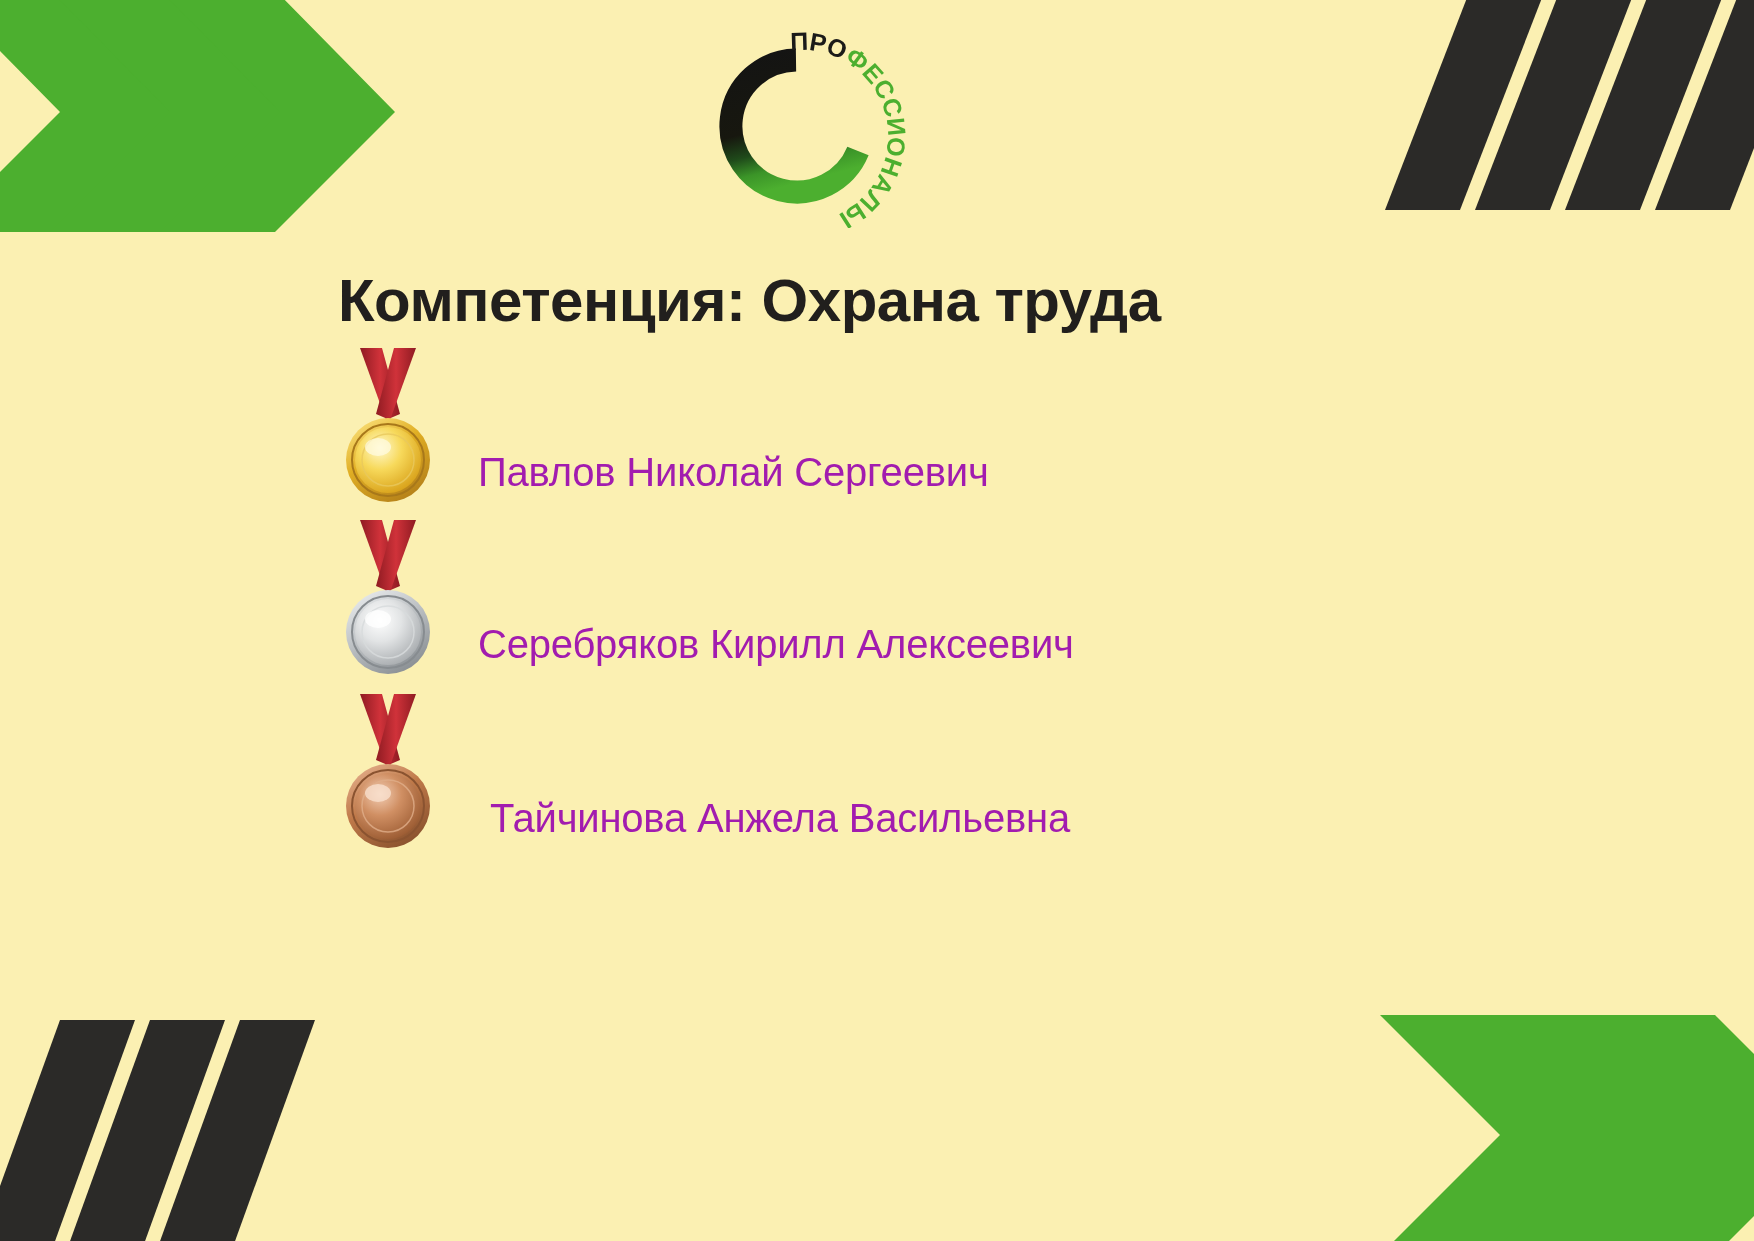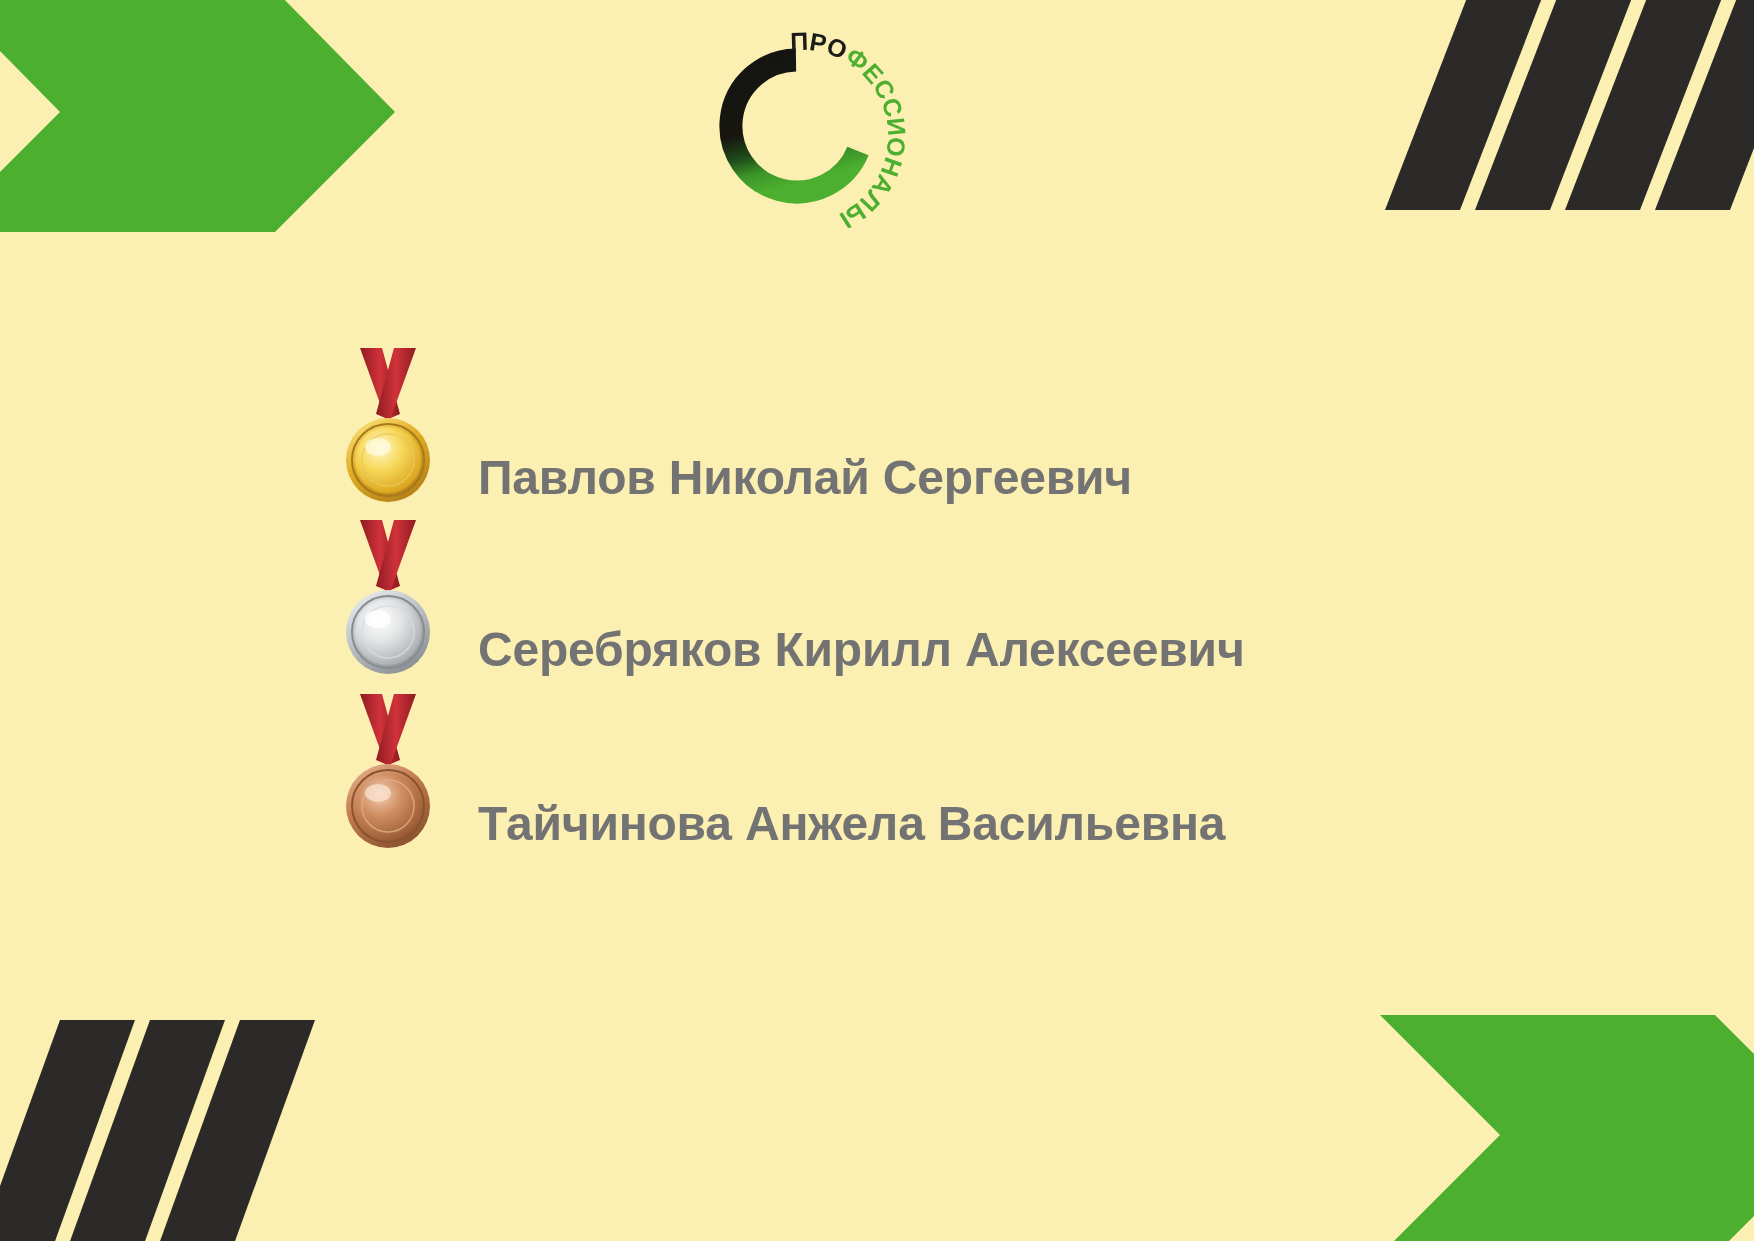--- a/index.html
+++ b/index.html
@@ -63,29 +63,29 @@
     position: absolute;
     left: 0;
     top: 0;
     width: 110px;
     height: 190px;
   }
   .medal-svg { display: block; width: 110px; height: 190px; }
   .winner-name {
     position: absolute;
     left: 140px;
-    font-size: 48px;
-    font-weight: 700;
-    color: #737373;
+    font-size: 40px;
+    font-weight: 400;
+    color: #a21caf;
     white-space: nowrap;
     letter-spacing: -0.2px;
   }
   .row-gold  .winner-name { top: 78px; }
   .row-silver .winner-name { top: 250px; text-align: center; }
-  .row-bronze .winner-name { top: 424px; }
+  .row-bronze .winner-name { top: 424px; margin-left: 12px; }
 
   
   .row-gold   .medal-slot { top: 0px; }
   .row-silver .medal-slot { top: 0px; }
   .row-bronze .medal-slot { top: 0px; }
 </style>
 </head>
 <body>
 
 <div id="slide">
@@ -146,20 +146,21 @@
       </g>
 
       <g>
         <text font-family="'Liberation Sans', sans-serif" font-size="25" font-weight="700" fill="#4caf2f">
           <textPath href="#arcTextPath" startOffset="44%">ФЕССИОНАЛЫ</textPath>
         </text>
       </g>
     </svg>
   </div>
 
+  <div class="title">Компетенция: Охрана труда</div>
 
   <div class="winners">
 
     <div class="winner-row row-gold" style="height: 0px;">
       <div class="medal-slot" style="top: -24px; position: absolute;">
         <svg class="medal-svg" viewBox="0 0 110 190" aria-hidden="true">
           <defs>
             <linearGradient id="ribG1" x1="0" y1="0" x2="1" y2="0">
               <stop offset="0%" stop-color="#8f1b22"></stop>
               <stop offset="50%" stop-color="#d0323a"></stop>

